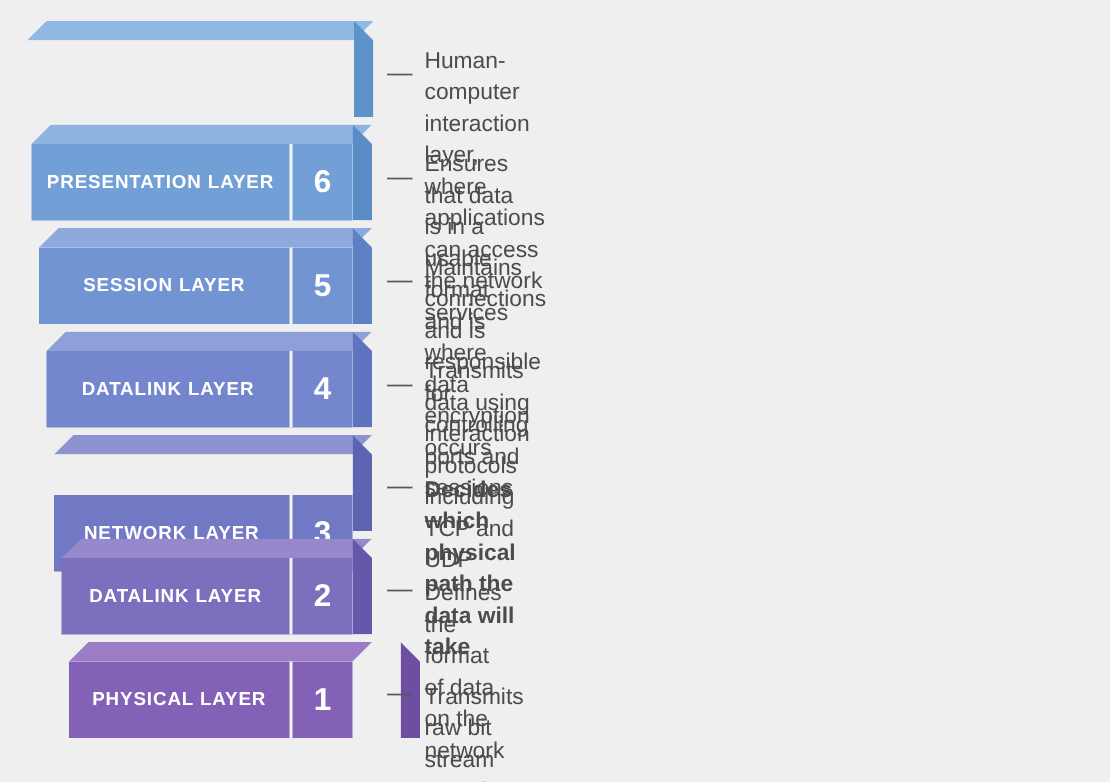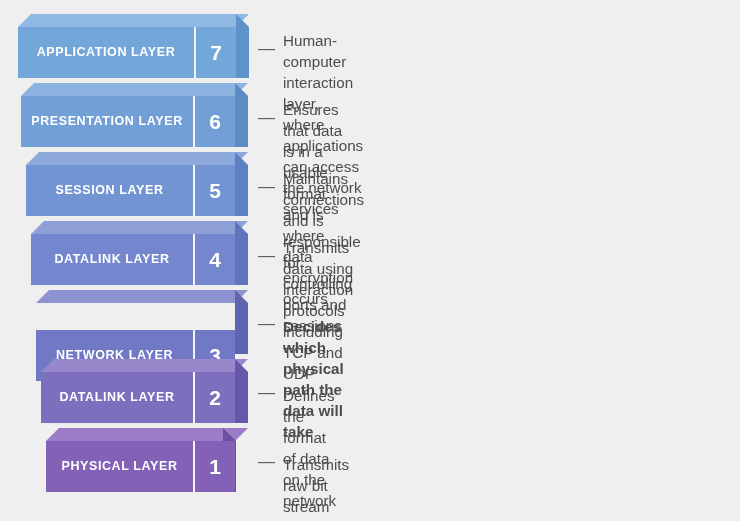--- a/index.html
+++ b/index.html
@@ -116,24 +116,20 @@
 </head>
 <body>
 
 <div id="osi-diagram">
     <div class="layer-row" style="top: 14px;">
       <div class="box3d" style="left: 18px; position: absolute; top: 0px; width: 231px; height: 64px;">
         <div class="box-top" style="width: 231px;">
           <div class="box-top-inner" style="background: rgb(143, 185, 226);"></div>
         </div>
         <div class="box-side" style="height: 64px; background: rgb(93, 147, 201);"></div>
-        <div class="box-front" style="width: 218px; background: rgb(115, 166, 217);">
-          <div class="layer-name">APPLICATION LAYER</div>
-          <div class="layer-number">7</div>
-        </div>
       </div>
       <div class="connector" style="left: 258px; top: 26px;">—</div>
       <div class="description" style="left: 283px; top: 16px;">Human-computer interaction layer, where
 applications can access the network services</div>
     </div>
     <div class="layer-row" style="top: 83px;">
       <div class="box3d" style="left: 21px; position: absolute; top: 0px; width: 227px; height: 56px;">
         <div class="box-top" style="width: 227px;">
           <div class="box-top-inner" style="background: rgb(141, 180, 224);"></div>
         </div>
@@ -199,21 +195,21 @@
         <div class="box-side" style="height: 64px; background: rgb(103, 87, 170);"></div>
         <div class="box-front" style="width: 194px; background: rgb(125, 110, 190);">
           <div class="layer-name">DATALINK LAYER</div>
           <div class="layer-number">2</div>
         </div>
       </div>
       <div class="connector" style="left: 258px; top: 25px;">—</div>
       <div class="description" style="left: 283px; top: 26px;">Defines the format of data on the network</div>
     </div>
     <div class="layer-row" style="top: 428px;">
-      <div class="box3d" style="left: 46px; position: absolute; top: 0px; width: 190px; height: 64px;">
+      <div class="box3d" style="left: 46px; position: absolute; top: 0px; width: 234px; height: 64px;">
         <div class="box-top" style="width: 202px;">
           <div class="box-top-inner" style="background: rgb(154, 125, 198);"></div>
         </div>
         <div class="box-side" style="height: 64px; background: rgb(109, 78, 161);"></div>
         <div class="box-front" style="width: 189px; background: rgb(131, 97, 183);">
           <div class="layer-name">PHYSICAL LAYER</div>
           <div class="layer-number">1</div>
         </div>
       </div>
       <div class="connector" style="left: 258px; top: 25px;">—</div>

